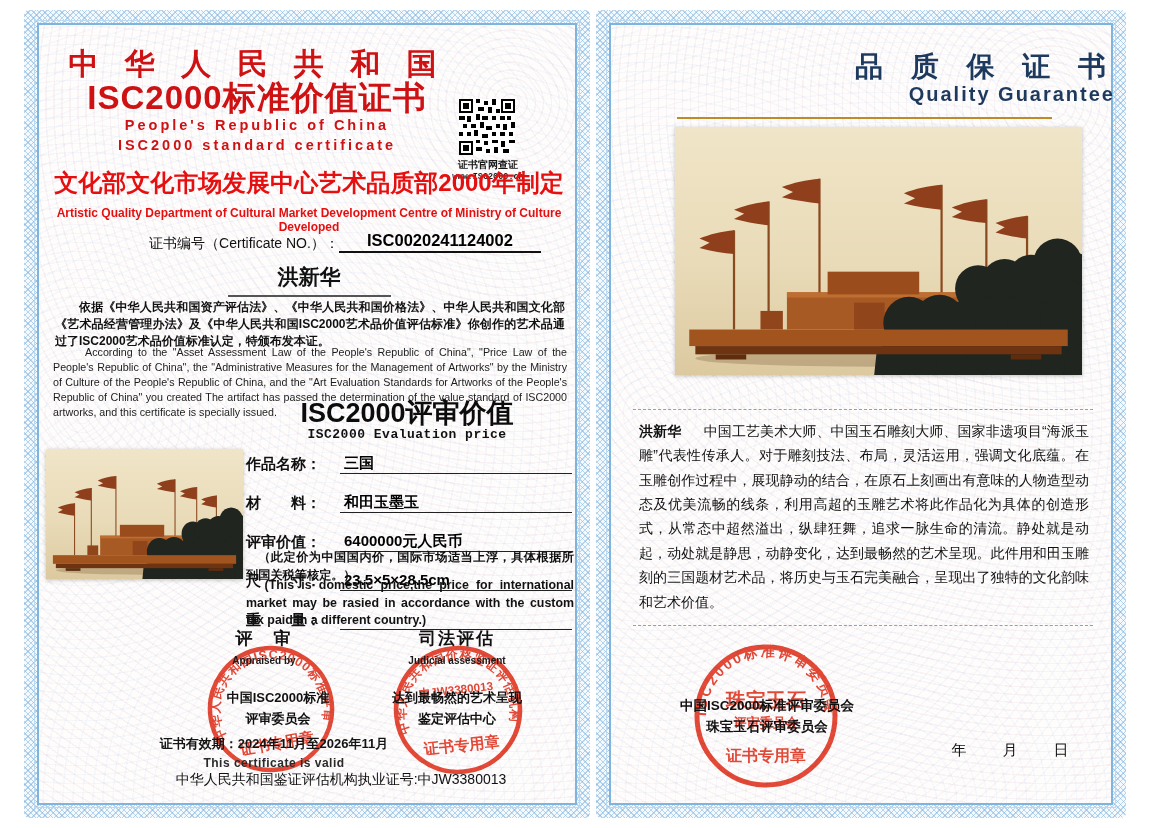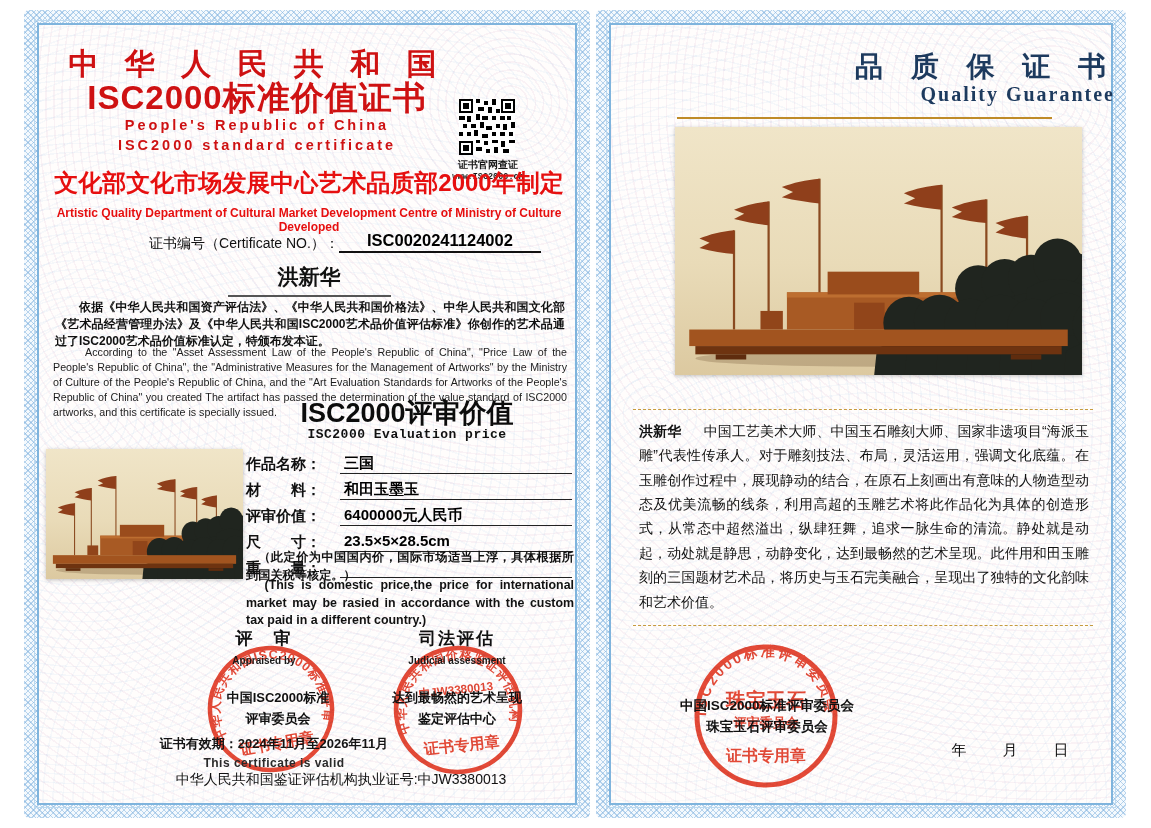--- a/index.html
+++ b/index.html
@@ -24,36 +24,36 @@
   .t-en{font-size:14.5px;font-weight:bold;color:#ce1112;letter-spacing:3px;line-height:1.35;}
   .banner-cn{font-size:24px;font-weight:bold;color:#e60f0f;line-height:1.1;}
   .banner-en{font-size:12px;font-weight:bold;color:#e60f0f;}
   .certno-label{font-size:14px;color:#111;}
   .certno-val{display:inline-block;font-size:16.5px;font-weight:bold;color:#000;border-bottom:2px solid #111;padding:0 16px 1px;min-width:170px;text-align:center;vertical-align:bottom;}
   .artist{display:inline-block;font-size:21px;font-weight:bold;color:#111;border-bottom:2px solid #555;padding:0 50px 4px;}
   .body-cn{font-size:12px;font-weight:600;color:#101010;line-height:1.43;text-align:justify;text-indent:2em;}
   .body-en{font-size:10.7px;font-weight:500;color:#1c1c1c;line-height:1.4;text-align:justify;text-indent:3em;}
   .sec-t{font-size:27px;font-weight:bold;color:#0c0c0c;line-height:1.05;}
   .sec-s{font-family:"Liberation Mono","DejaVu Sans Mono",monospace;font-size:13px;font-weight:bold;color:#111;letter-spacing:.5px;}
-  .frow{display:flex;align-items:flex-end;margin-bottom:5px;height:21px;}
+  .frow{display:flex;align-items:flex-end;margin-bottom:18px;height:21px;}
   .flabel{width:94px;font-size:15px;font-weight:bold;color:#111;white-space:pre;flex:none;}
   .fval{flex:1;border-bottom:1.5px solid #222;font-size:15px;font-weight:bold;color:#000;padding:0 0 1px 4px;height:20px;box-sizing:border-box;}
   .note-cn{font-size:12.2px;font-weight:bold;color:#111;line-height:1.5;text-align:justify;text-indent:1em;}
   .note-en{font-size:12.4px;font-weight:bold;color:#111;line-height:1.42;text-align:justify;text-indent:1.5em;}
   .sig-h{font-size:17px;font-weight:bold;color:#111;letter-spacing:2px;}
   .sig-sub{font-size:10px;font-weight:bold;color:#1a1a1a;}
   .org{font-size:13px;font-weight:bold;color:#101010;line-height:21px;}
   .valid-cn{font-size:13px;font-weight:bold;color:#141414;}
   .valid-en{font-size:12px;font-weight:bold;color:#2a2a2a;letter-spacing:.5px;}
   .license{font-size:14px;color:#111;}
   .stamp{position:absolute;z-index:2;mix-blend-mode:multiply;opacity:.92;}
   .ovl{z-index:3;}
   
   .q-cn{font-family:"DejaVu Serif","Liberation Serif",serif;font-size:28px;font-weight:bold;color:#1d3a5e;letter-spacing:9px;line-height:1.15;}
-  .q-en{font-family:Liberation Serif, serif;font-size:20px;font-weight:bold;color:#1d3a5e;letter-spacing:2px;}
+  .q-en{font-family:Liberation Sans, sans-serif;font-size:20px;font-weight:bold;color:#1d3a5e;letter-spacing:2px;}
   .gold-line{height:2px;background:#bf8b28;}
   .dash{border-top:1px dashed #c79b3e;height:0;}
   .bio{font-size:14px;color:#111;line-height:1.74;text-align:justify;}
   .bio b{margin-right:1.6em;}
   .date-line{font-size:15px;color:#111;letter-spacing:2px;}
   .artframe{background:linear-gradient(#f0e6c9,#e7d9b6 55%,#dccaa2);box-shadow:0 1px 4px rgba(0,0,0,.25);}
   .artframe svg{display:block;width:100%;height:100%;}
   .qr-cap1{font-size:10px;font-weight:bold;color:#161616;}
   .qr-cap2{font-size:8.5px;font-weight:bold;color:#161616;font-family:"Liberation Mono",monospace;}
 </style>

